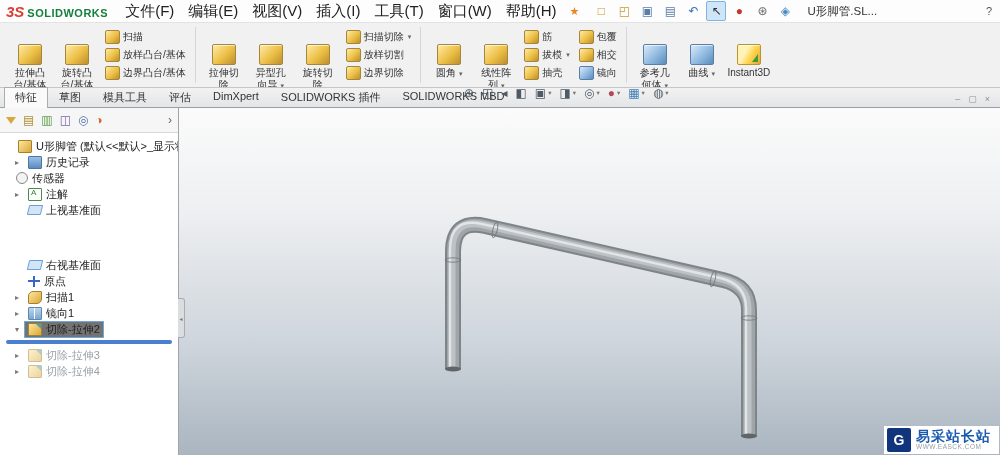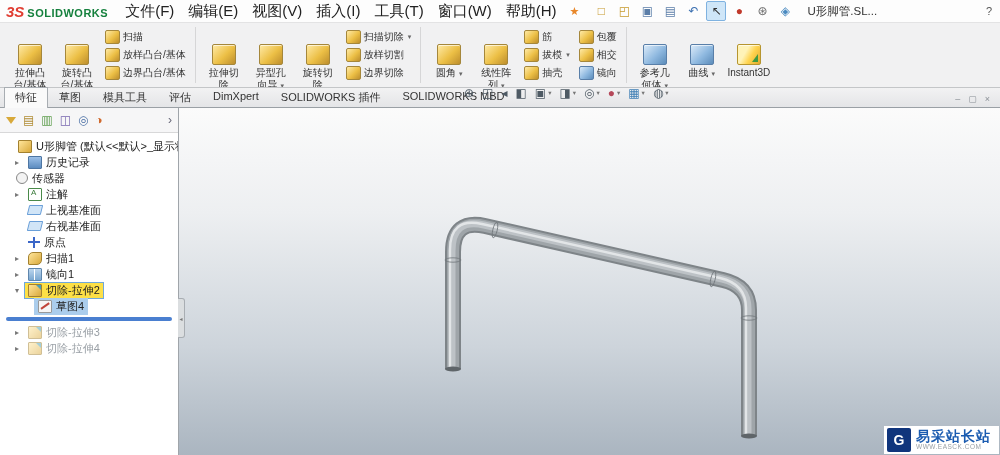--- a/index.html
+++ b/index.html
@@ -70,21 +70,21 @@
   .panel{width:178px;background:#fff;border-right:1px solid #a0a5aa;display:flex;flex-direction:column;flex:none}
   .ptabs{height:24px;display:flex;align-items:center;gap:7px;padding:0 6px;background:#f6f6f7;
     border-bottom:1px solid #d8d8d9;font-size:12px}
   .ptab-chevron{margin-left:auto;color:#667;font-size:12px}
   .funnel{width:0;height:0;border-left:5px solid transparent;border-right:5px solid transparent;
     border-top:7px solid #d8a93a}
   .tree{padding-top:5px;overflow:hidden}
   .trow{display:flex;align-items:center;height:16px;gap:2px;white-space:nowrap;font-size:11px;color:#222}
   .exp{width:10px;font-size:8px;color:#777;text-align:center;flex:none}
   .twrap{display:flex;align-items:center;gap:4px;padding:0 3px;height:15px;border:1px solid transparent}
-  .trow.selected .twrap{background:#fde047;border-color:#6fa8dc}
+  .trow.selected .twrap{background:#737373;border-color:#6fa8dc}
   .trow.highlight .twrap{background:#abcdec}
   .trow.grayed{color:#9aa0a6}
   .trow.grayed .ti{opacity:.5}
   .rollback{height:4px;background:#4a7fd0;border-radius:2px;margin:3px 6px 3px 6px}
   
   .ti{width:12px;height:11px;flex:none;position:relative;border-radius:1px}
   .ti-part{background:linear-gradient(135deg,#ffe59a,#d9a93c);border:1px solid #a3812f}
   .ti-history{background:linear-gradient(#9cc0e8,#5c8cc0);border:1px solid #4d76a3}
   .ti-sensors{border:1px solid #888;border-radius:50%;background:#f3f3f3;width:10px;height:10px}
   .ti-annotations{background:#fff;border:1px solid #4a8a4a}
@@ -390,21 +390,21 @@
             <span class="tlabel">注解</span>
           </span>
         </div>
         <div class="trow" style="padding-left: 12px;">
           <span class="exp"></span>
           <span class="twrap">
             <span class="ti ti-plane"></span>
             <span class="tlabel">上视基准面</span>
           </span>
         </div>
-        <div class="trow" style="padding-left: 12px;">
+        <div class="trow" style="padding-left: 12px; margin-top: 39px;">
           <span class="exp"></span>
           <span class="twrap">
             <span class="ti ti-plane"></span>
             <span class="tlabel">右视基准面</span>
           </span>
         </div>
         <div class="trow" style="padding-left: 12px;">
           <span class="exp"></span>
           <span class="twrap">
             <span class="ti ti-origin"></span>
@@ -423,27 +423,20 @@
           <span class="twrap">
             <span class="ti ti-mirror"></span>
             <span class="tlabel">镜向1</span>
           </span>
         </div>
         <div class="trow selected" style="padding-left: 12px;">
           <span class="exp">▾</span>
           <span class="twrap">
             <span class="ti ti-cut"></span>
             <span class="tlabel">切除-拉伸2</span>
-          </span>
-        </div>
-        <div class="trow highlight" style="padding-left: 22px;">
-          <span class="exp"></span>
-          <span class="twrap">
-            <span class="ti ti-sketch"></span>
-            <span class="tlabel">草图4</span>
           </span>
         </div>
         <div class="rollback"></div>
         <div class="trow grayed" style="padding-left: 12px;">
           <span class="exp">▸</span>
           <span class="twrap">
             <span class="ti ti-cut"></span>
             <span class="tlabel">切除-拉伸3</span>
           </span>
         </div>

